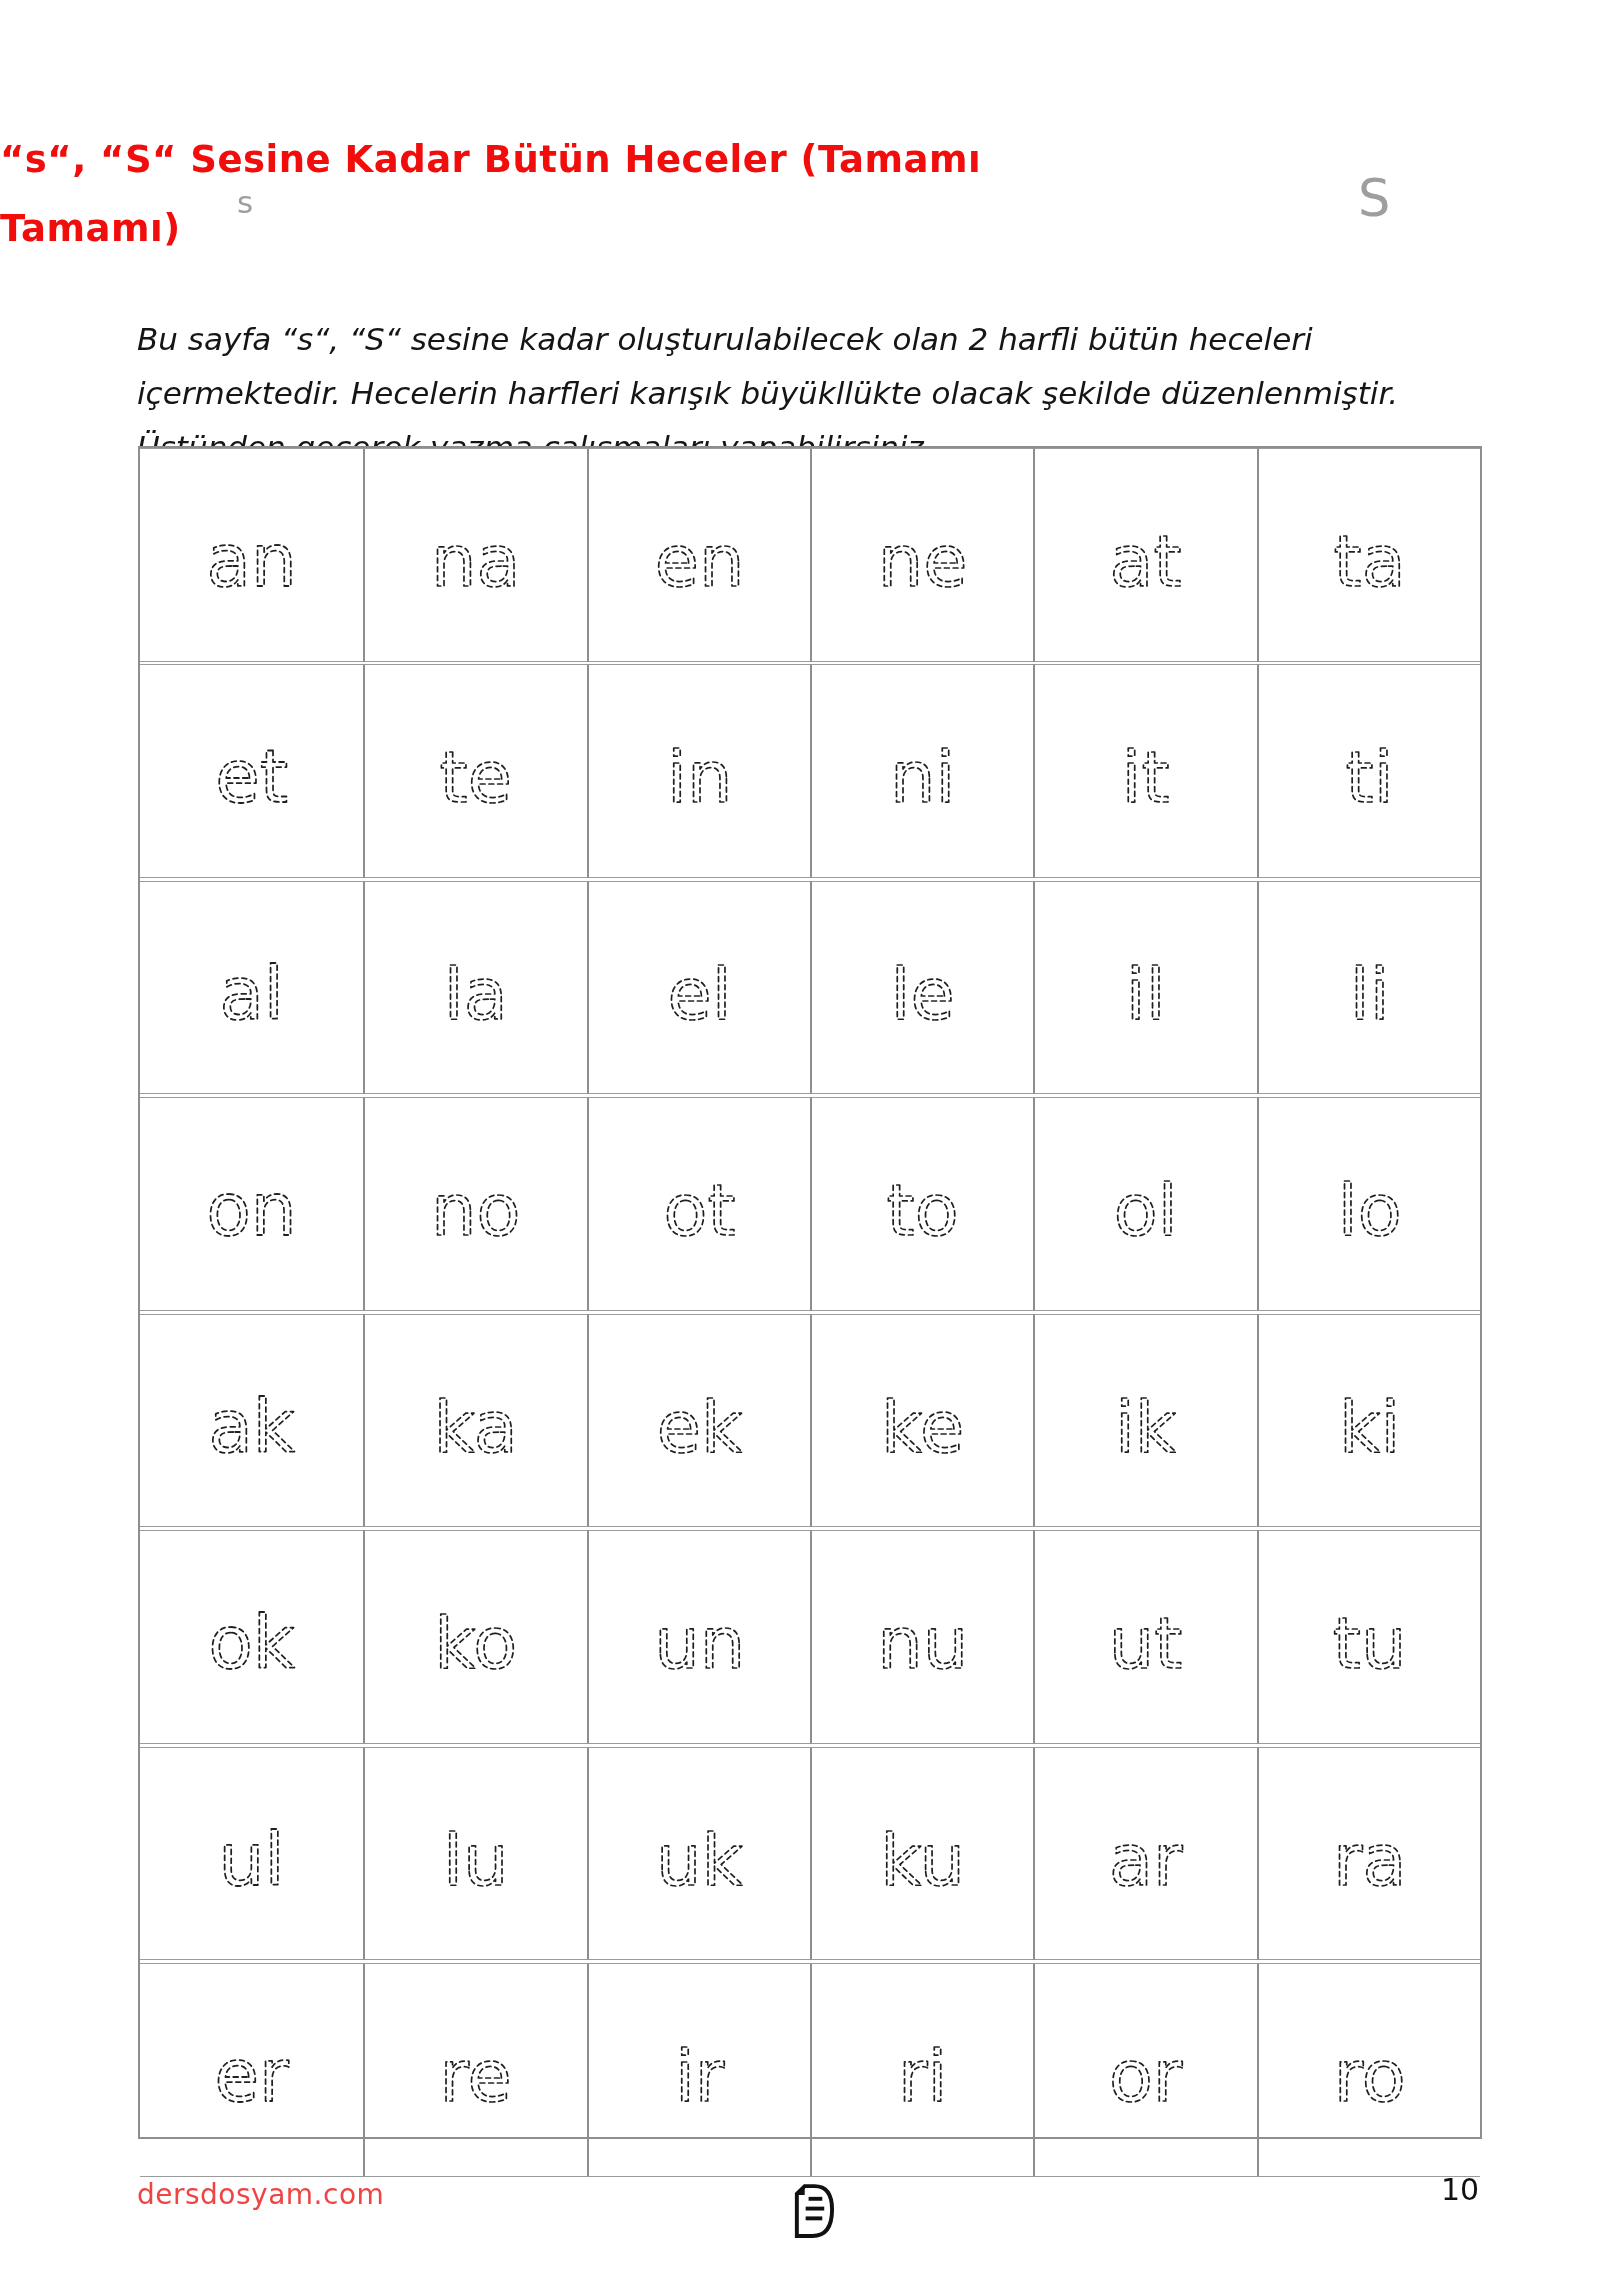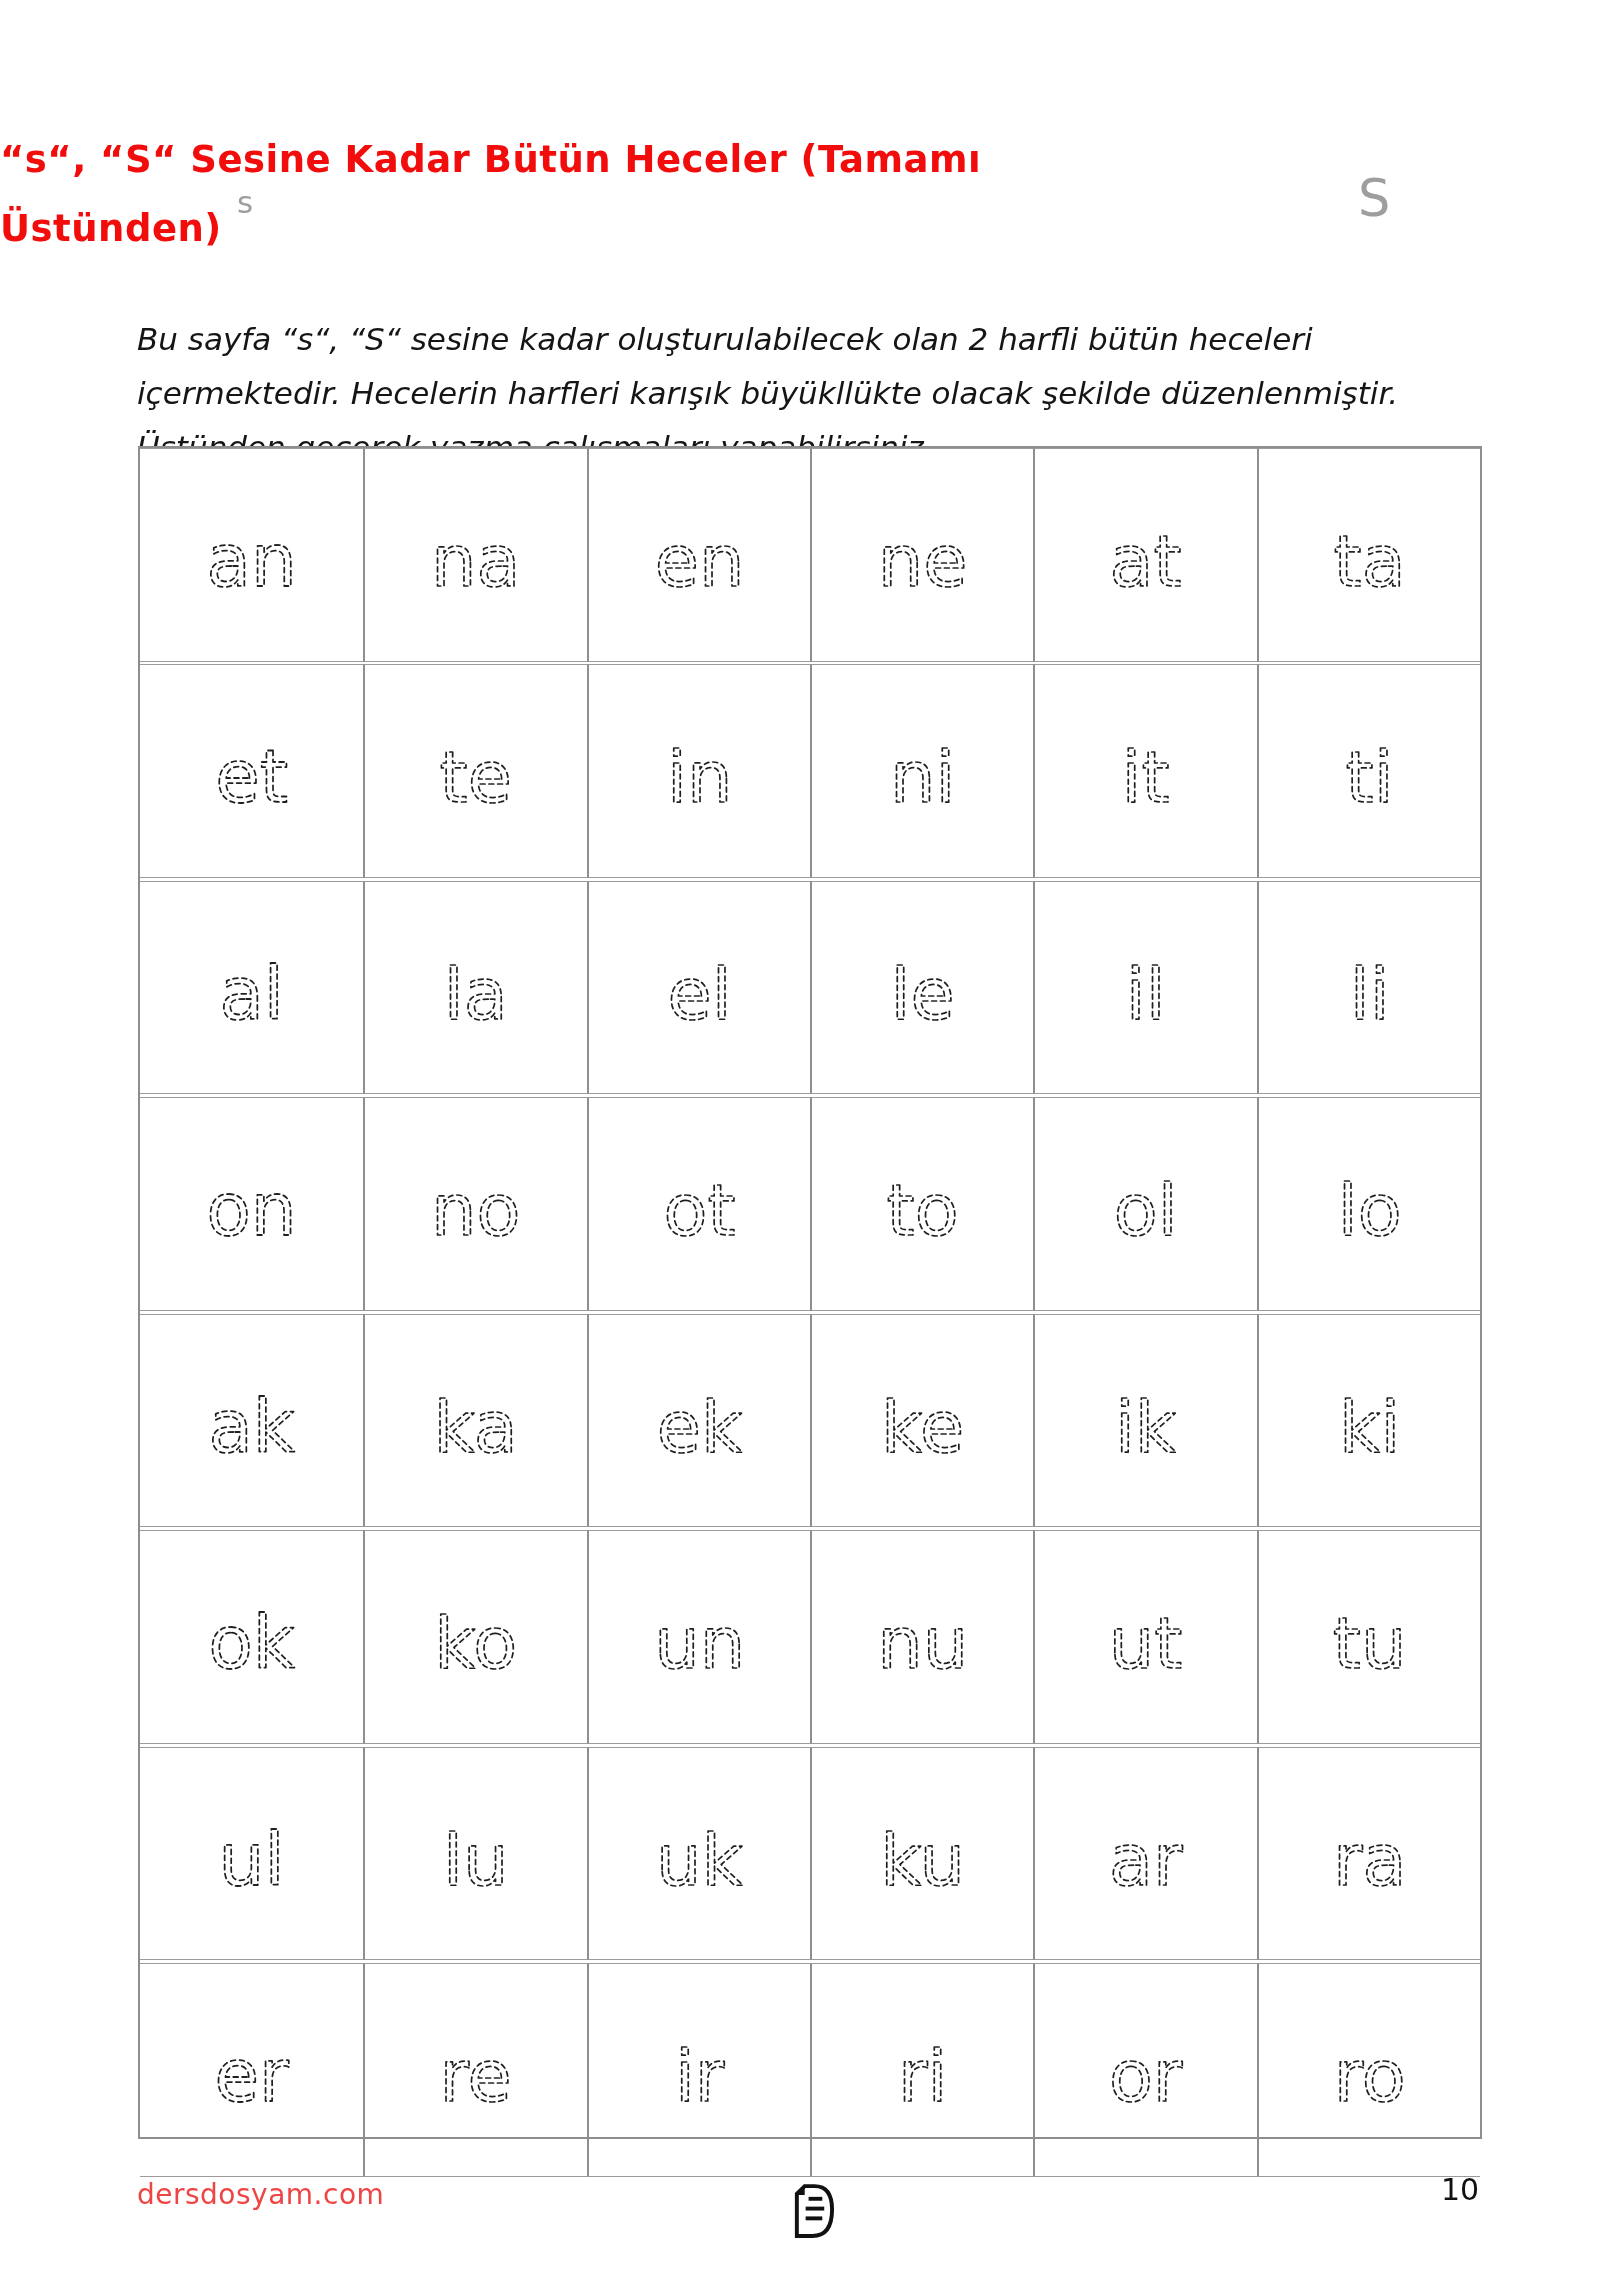--- a/index.html
+++ b/index.html
@@ -88,21 +88,21 @@
 </head>
 <body>
 
 <div class="page">
 
   <div class="watermark left">s</div>
   <div class="watermark right">S</div>
 
   <div class="title">
     <div>“s“, “S“ Sesine Kadar Bütün Heceler (Tamamı</div>
-    <div>Üstünden)</div>
+    <div>Tamamı)</div>
   </div>
 
   <div class="description">Bu sayfa “s“, “S“ sesine kadar oluşturulabilecek olan 2 harfli bütün heceleri içermektedir. Hecelerin harfleri karışık büyükllükte olacak şekilde düzenlenmiştir. Üstünden geçerek yazma çalışmaları yapabilirsiniz.</div>
 
   <div class="grid">
     <div class="cell">
         <svg class="tsvg" viewBox="0 0 228 216">
           <text class="trace" x="114" y="140">an</text>
         </svg>
       </div>

